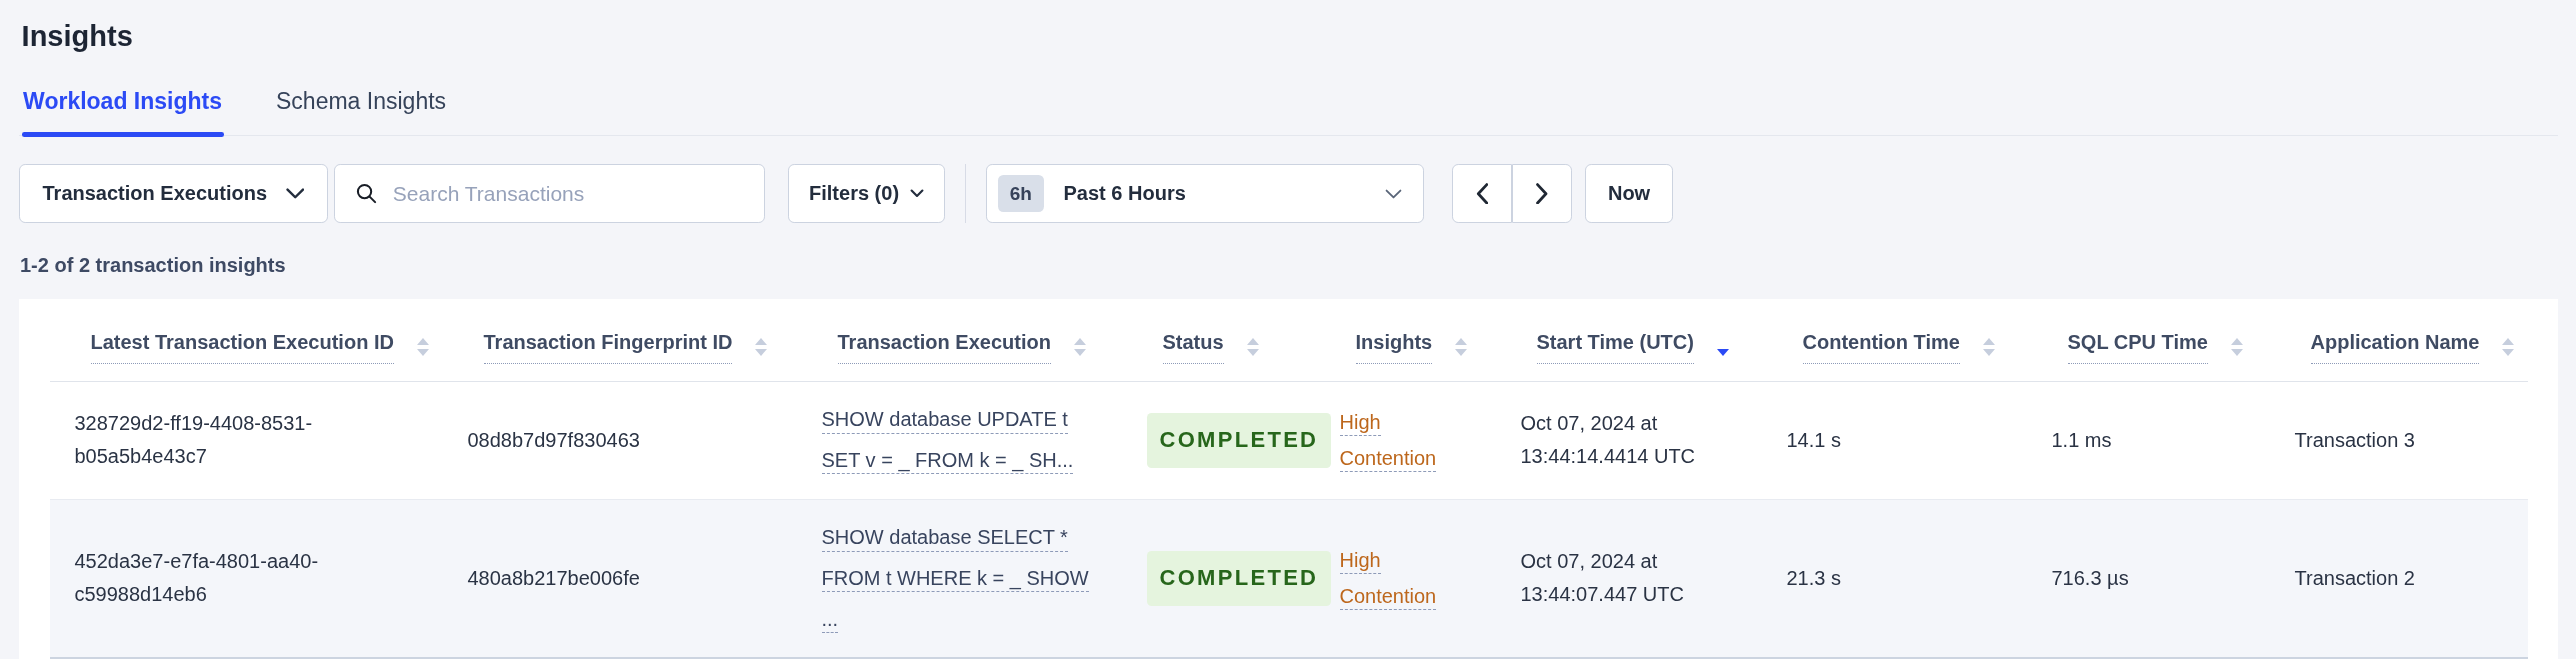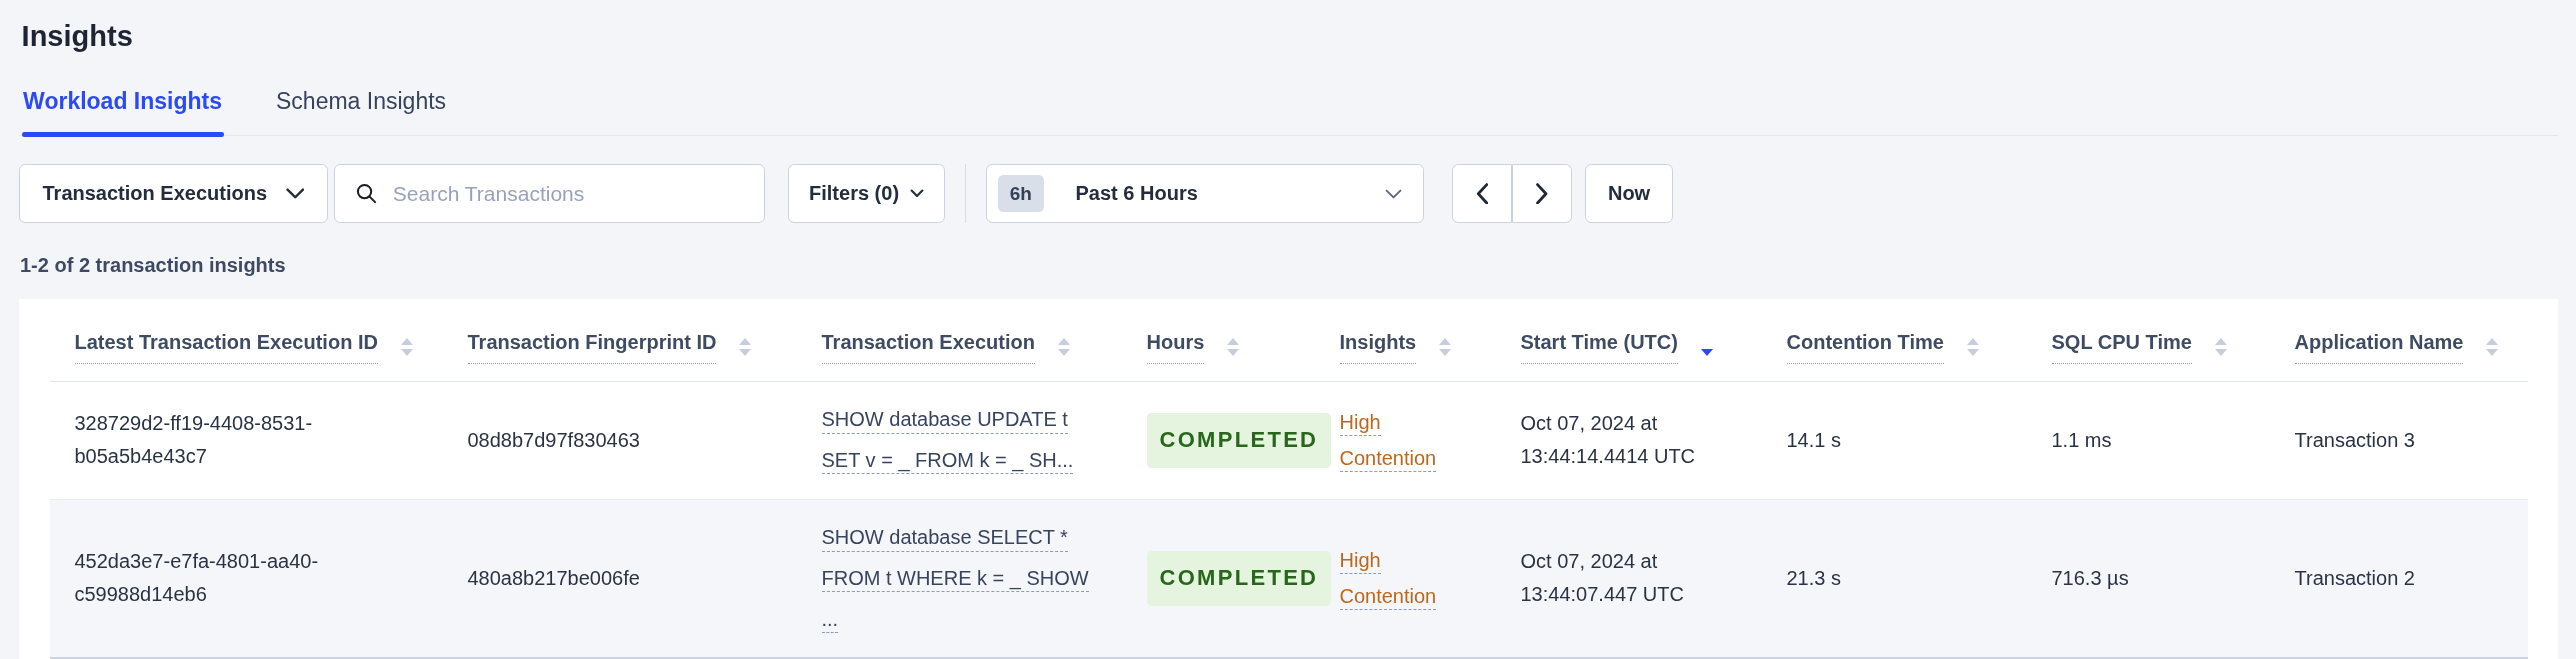--- a/index.html
+++ b/index.html
@@ -29,39 +29,39 @@
   }
   .dd-btn { padding:0 23px; gap:18.5px; }
   .search-box { width:431px; margin-left:6px; padding:0 18.5px; gap:12.3px; cursor:text; }
   .search-box input {
     border:none; outline:none; flex:1; font-size:21px; font-weight:400;
     font-family:"Liberation Sans","DejaVu Sans",sans-serif; color:#232d3d; background:transparent;
   }
   .search-box input::placeholder { color:#97a2ba; }
   .filters-btn { margin-left:23px; padding:0 20px; gap:10.8px; }
   .v-divider { width:1.5px; height:59px; background:#d7dbe6; margin:0 20px; }
-  .time-picker { width:438px; padding:0 21.6px 0 10.8px; gap:32px; }
+  .time-picker { width:438px; padding:0 21.6px 0 10.8px; gap:20px; }
   .time-tag { background:#d9dfe9; color:#36425a; font-size:19px; font-weight:700; border-radius:5.4px; padding:7.7px 11.6px; }
   .time-label { font-weight:700; }
   .time-caret { margin-left:auto; display:flex; }
   .nav-group { display:flex; margin-left:28px; }
   .nav-btn { width:60px; height:59px; justify-content:center; padding:0; }
   .nav-btn.prev { border-radius:6.2px 0 0 6.2px; border-right-width:0.8px; }
   .nav-btn.next { border-radius:0 6.2px 6.2px 0; border-left-width:0.8px; }
   .now-btn { margin-left:12.3px; padding:0 22.3px; }
 
   .summary { font-size:20px; font-weight:700; color:#3e4a64; margin:0 0 21.6px 1.5px; }
 
   
   .card { background:#fff; height:360px; padding:0 31px; overflow:hidden; }
   table { width:100%; border-collapse:collapse; table-layout:fixed; }
   th { text-align:left; vertical-align:bottom; padding:32px 31px 17px 0; border-bottom:1.5px solid #e0e4eb; }
   th:first-child { padding-left:25px; }
   .th-inner { display:flex; align-items:center; gap:23px; }
-  .th-label { font-size:20px; font-weight:700; color:#3f4b63; border-bottom:1.5px dotted #8e9bb8; padding-bottom:9.2px; white-space:nowrap; cursor:pointer; }
+  .th-label { font-size:20px; font-weight:700; color:#3f4b63; border-bottom:1.5px dotted #8e9bb8; padding-bottom:9.2px; white-space:nowrap; cursor:pointer;margin-left:16px; }
   .carets { display:inline-flex; flex-direction:column; gap:4.6px; cursor:pointer; flex:none; }
   .caret-up   { width:0; height:0; border-left:6.2px solid transparent; border-right:6.2px solid transparent; border-bottom:7.7px solid #c6cedd; }
   .caret-down { width:0; height:0; border-left:6.2px solid transparent; border-right:6.2px solid transparent; border-top:7.7px solid #c6cedd; }
   .carets.desc .caret-down { border-top-color:#2b4af5; }
   .carets.desc .caret-up { visibility:hidden; }
 
   td { font-size:20px; font-weight:400; color:#2a3344; line-height:1.65;
        padding:21.6px 31px 21.6px 0; border-bottom:1.5px solid #e8ebf1; vertical-align:middle; }
   td:first-child { padding-left:25px; }
   tbody tr:last-child td { border-bottom:2.3px solid #ccd4e0; }
@@ -184,21 +184,21 @@
               <div class="th-inner">
                 <span class="th-label">Transaction Execution</span>
                 <span class="carets ">
                   <i class="caret-up"></i>
                   <i class="caret-down"></i>
                 </span>
               </div>
             </th>
             <th style="width: 193px;">
               <div class="th-inner">
-                <span class="th-label">Hours</span>
+                <span class="th-label">Status</span>
                 <span class="carets ">
                   <i class="caret-up"></i>
                   <i class="caret-down"></i>
                 </span>
               </div>
             </th>
             <th style="width: 181px;">
               <div class="th-inner">
                 <span class="th-label">Insights</span>
                 <span class="carets ">

